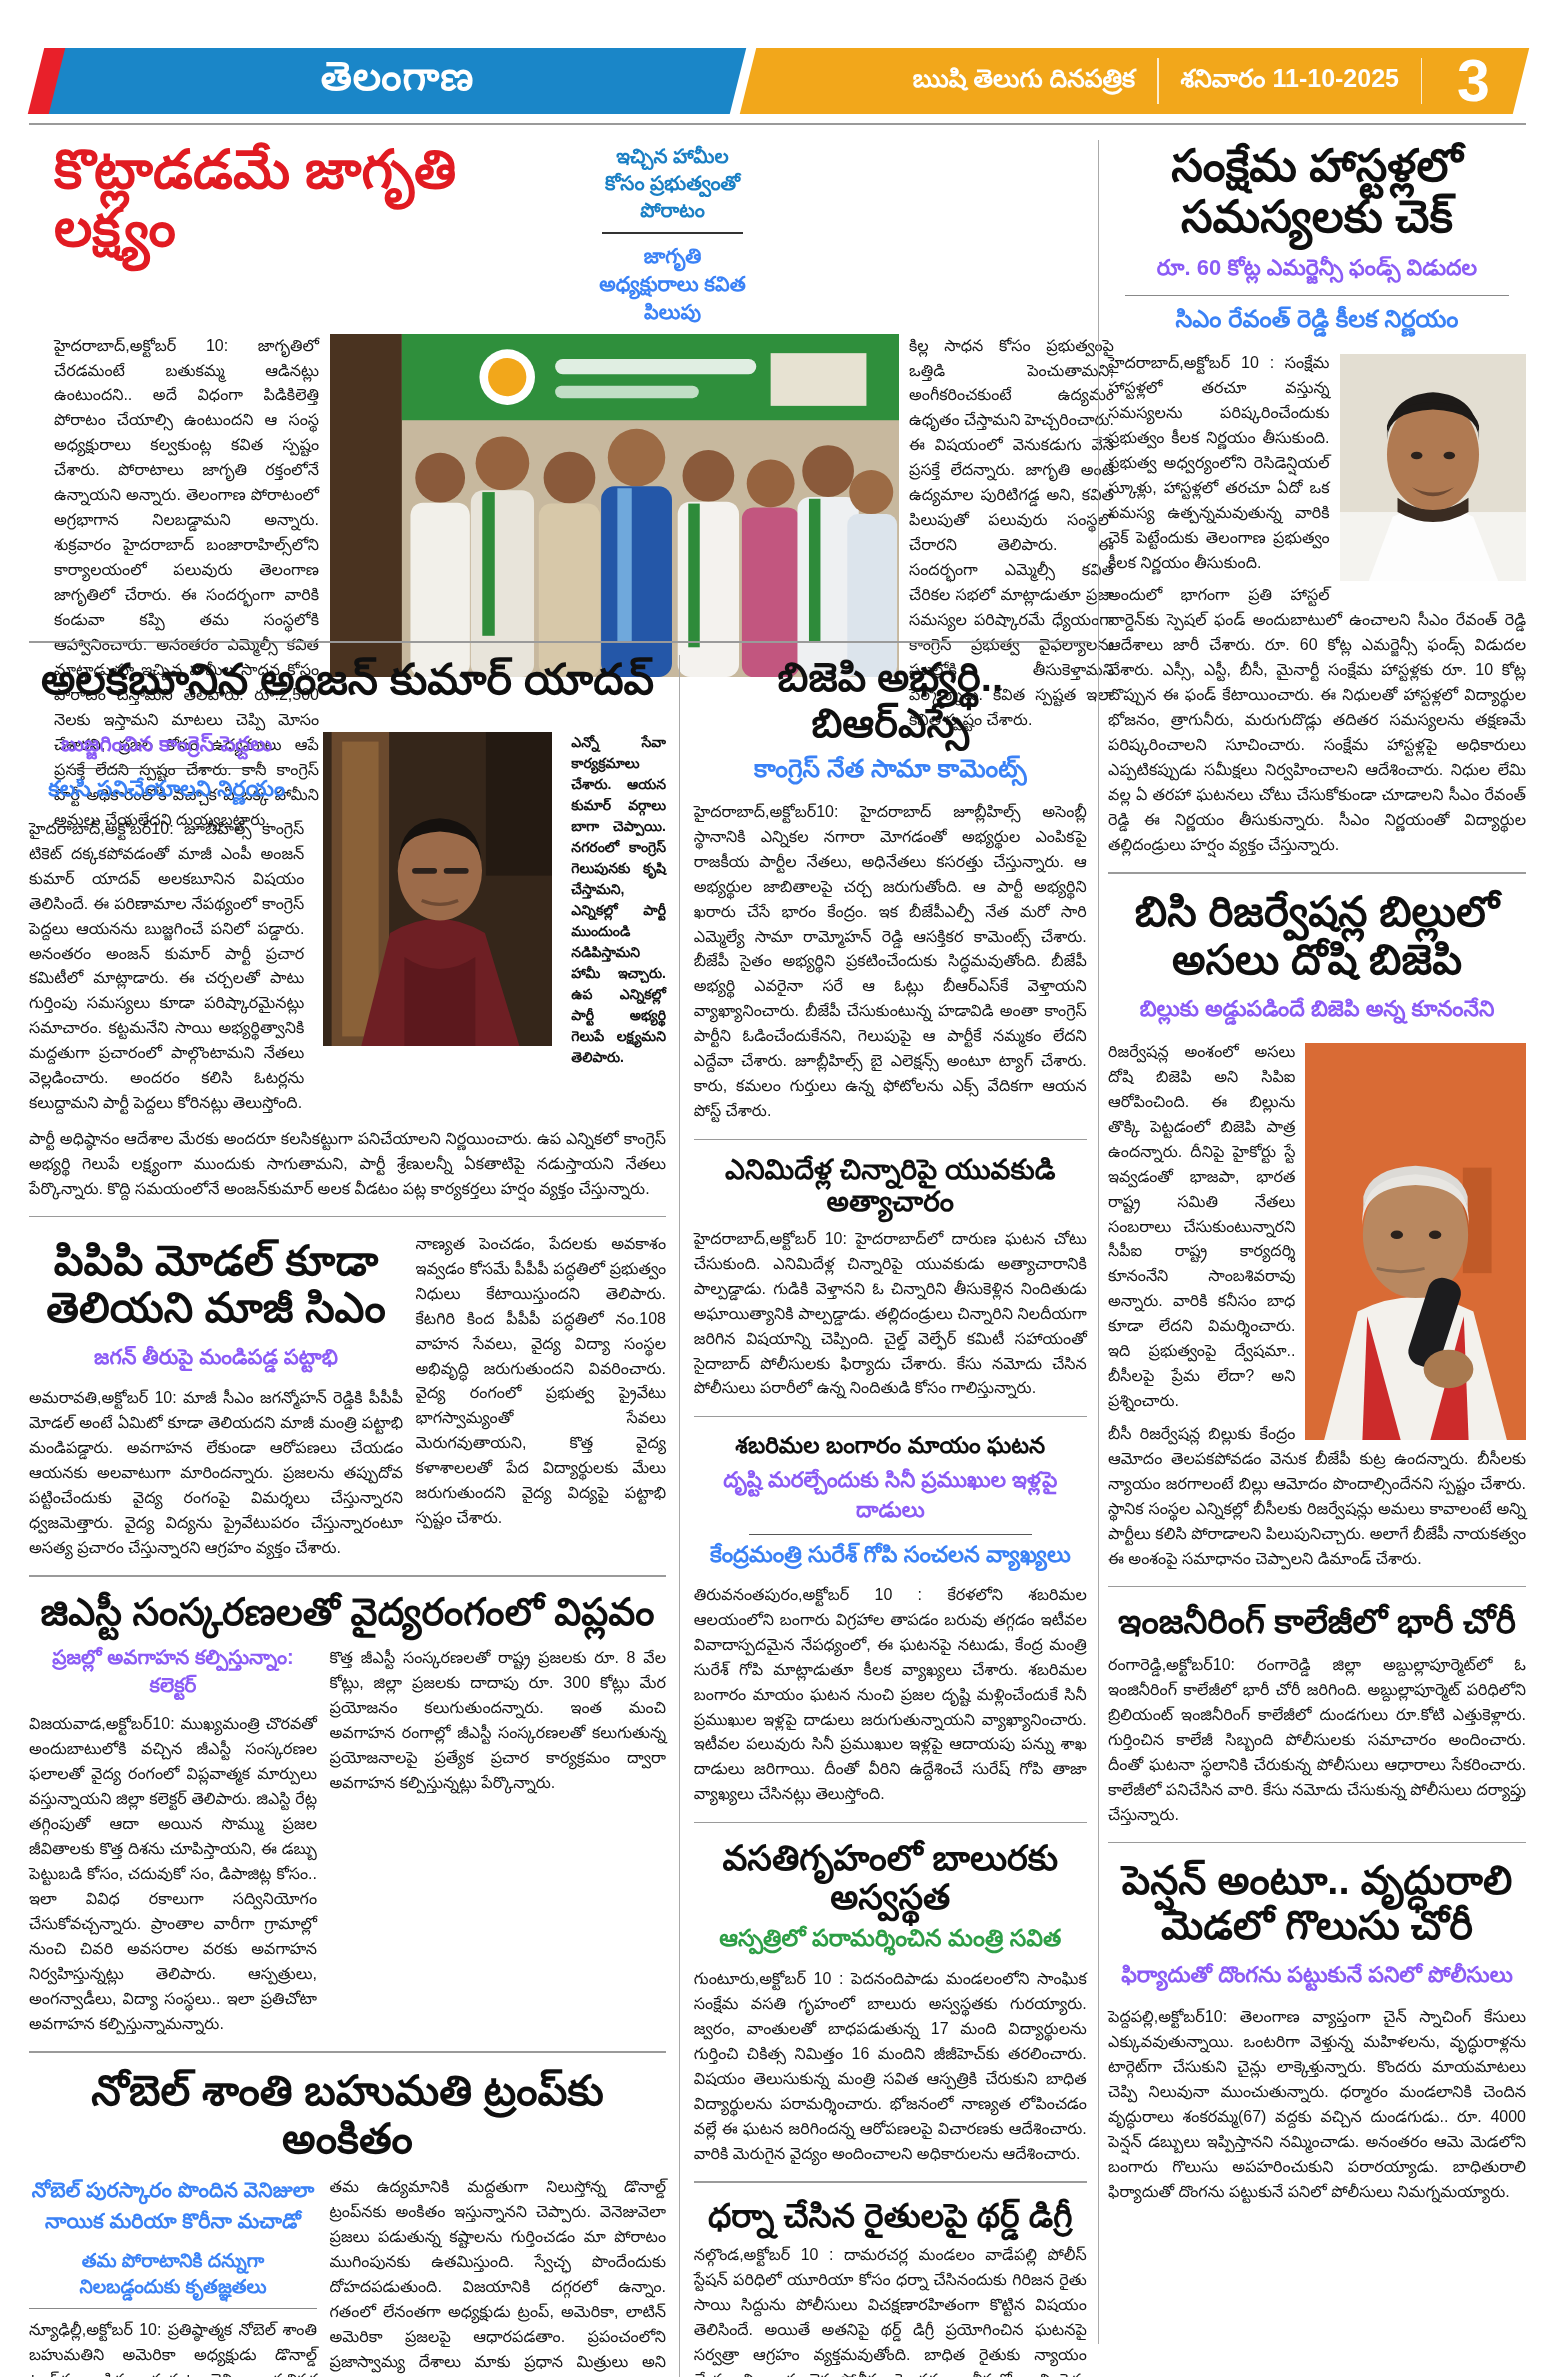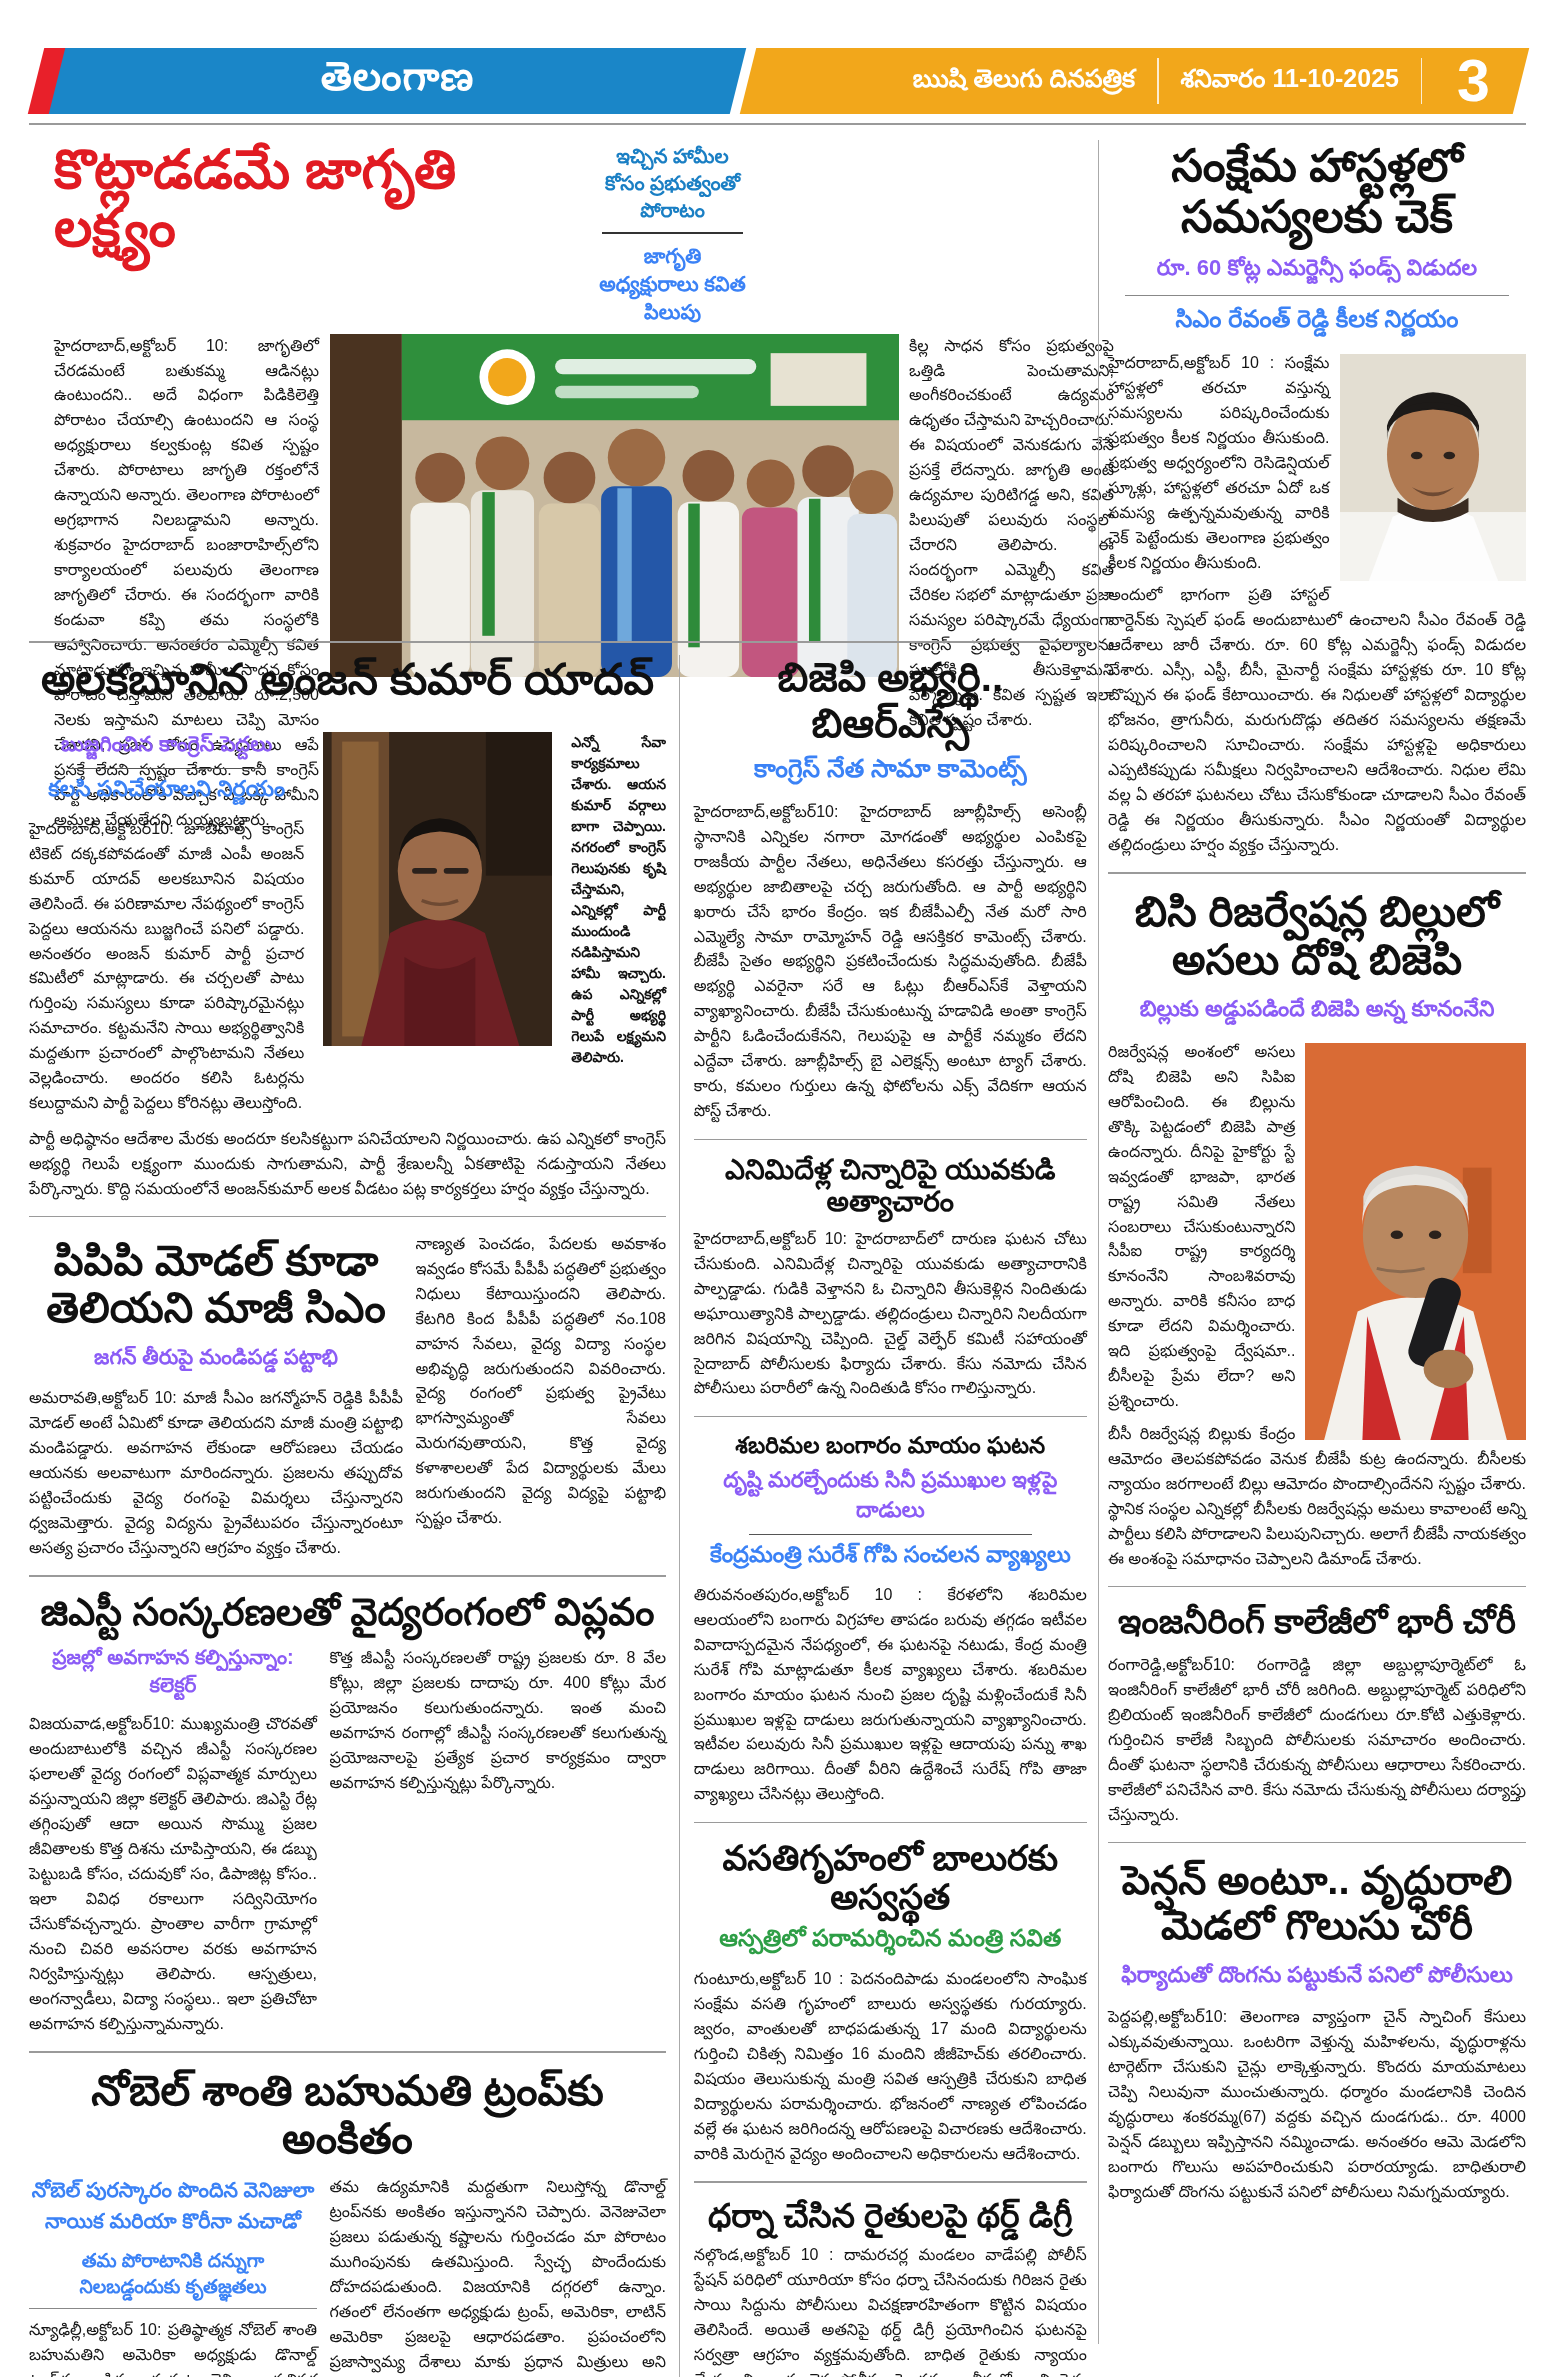--- a/index.html
+++ b/index.html
@@ -300,21 +300,21 @@
 
         <div class="hrule"></div>
 
         <section>
           <h2 class="hl a4-hl">జిఎస్టీ సంస్కరణలతో వైద్యరంగంలో విప్లవం</h2>
           <div class="a4-row">
             <div class="a4-left">
               <div class="sub-red a4-sub-red">ప్రజల్లో అవగాహన కల్పిస్తున్నాం: కలెక్టర్</div>
               <div class="body">విజయవాడ,అక్టోబర్10: ముఖ్యమంత్రి చొరవతో అందుబాటులోకి వచ్చిన జీఎస్టీ సంస్కరణల ఫలాలతో వైద్య రంగంలో విప్లవాత్మక మార్పులు వస్తున్నాయని జిల్లా కలెక్టర్ తెలిపారు. జిఎస్టి రేట్ల తగ్గింపుతో ఆదా అయిన సొమ్ము ప్రజల జీవితాలకు కొత్త దిశను చూపిస్తాయని, ఈ డబ్బు పెట్టుబడి కోసం, చదువుకో సం, డిపాజిట్ల కోసం.. ఇలా వివిధ రకాలుగా సద్వినియోగం చేసుకోవచ్చన్నారు. ప్రాంతాల వారీగా గ్రామాల్లో నుంచి చివరి అవసరాల వరకు అవగాహన నిర్వహిస్తున్నట్లు తెలిపారు. ఆస్పత్రులు, అంగన్వాడీలు, విద్యా సంస్థలు.. ఇలా ప్రతిచోటా అవగాహన కల్పిస్తున్నామన్నారు.</div>
             </div>
-            <div class="body" style="flex:1;">కొత్త జీఎస్టీ సంస్కరణలతో రాష్ట్ర ప్రజలకు రూ. 8 వేల కోట్లు, జిల్లా ప్రజలకు దాదాపు రూ. 400 కోట్లు మేర ప్రయోజనం కలుగుతుందన్నారు. ఇంత మంచి అవగాహన రంగాల్లో జీఎస్టీ సంస్కరణలతో కలుగుతున్న ప్రయోజనాలపై ప్రత్యేక ప్రచార కార్యక్రమం ద్వారా అవగాహన కల్పిస్తున్నట్లు పేర్కొన్నారు.</div>
+            <div class="body" style="flex:1;">కొత్త జీఎస్టీ సంస్కరణలతో రాష్ట్ర ప్రజలకు రూ. 8 వేల కోట్లు, జిల్లా ప్రజలకు దాదాపు రూ. 300 కోట్లు మేర ప్రయోజనం కలుగుతుందన్నారు. ఇంత మంచి అవగాహన రంగాల్లో జీఎస్టీ సంస్కరణలతో కలుగుతున్న ప్రయోజనాలపై ప్రత్యేక ప్రచార కార్యక్రమం ద్వారా అవగాహన కల్పిస్తున్నట్లు పేర్కొన్నారు.</div>
           </div>
         </section>
 
         <div class="hrule"></div>
 
         <section>
           <h2 class="hl a5-hl">నోబెల్ శాంతి బహుమతి ట్రంప్‌కు అంకితం</h2>
           <div class="a5-row">
             <div class="a5-left">
               <div class="sub-black a5-sub2">నోబెల్ పురస్కారం పొందిన వెనిజులా నాయిక మరియా కొరీనా మచాడో</div>

